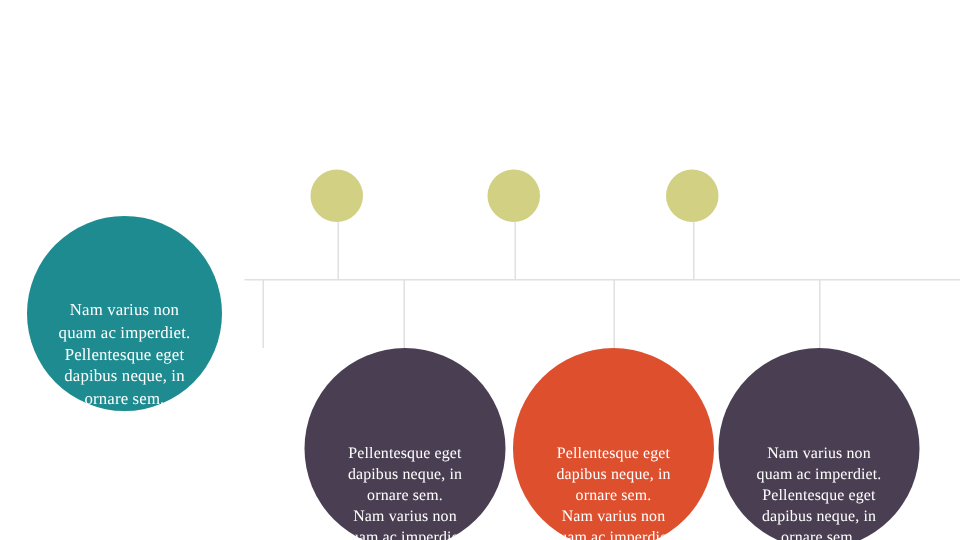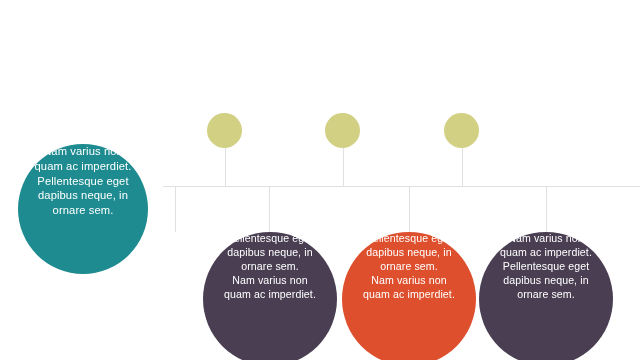--- a/index.html
+++ b/index.html
@@ -35,23 +35,24 @@
   .dot {
     position: absolute;
     border-radius: 50%;
   }
 
   
   .bubble {
     position: absolute;
     border-radius: 50%;
     display: flex;
-    align-items: flex-start;
+    align-items: flex-end;
     justify-content: center;
     box-sizing: border-box;
+    font-family: Liberation Serif, serif;
   }
   .bubble-text {
     color: #ffffff;
     text-align: center;
     line-height: 1.32;
     white-space: pre-line;
     padding: 0 10px;
     letter-spacing: 0.1px;
   }
   .bubble.teal .bubble-text   { font-size: 11.2px; }

